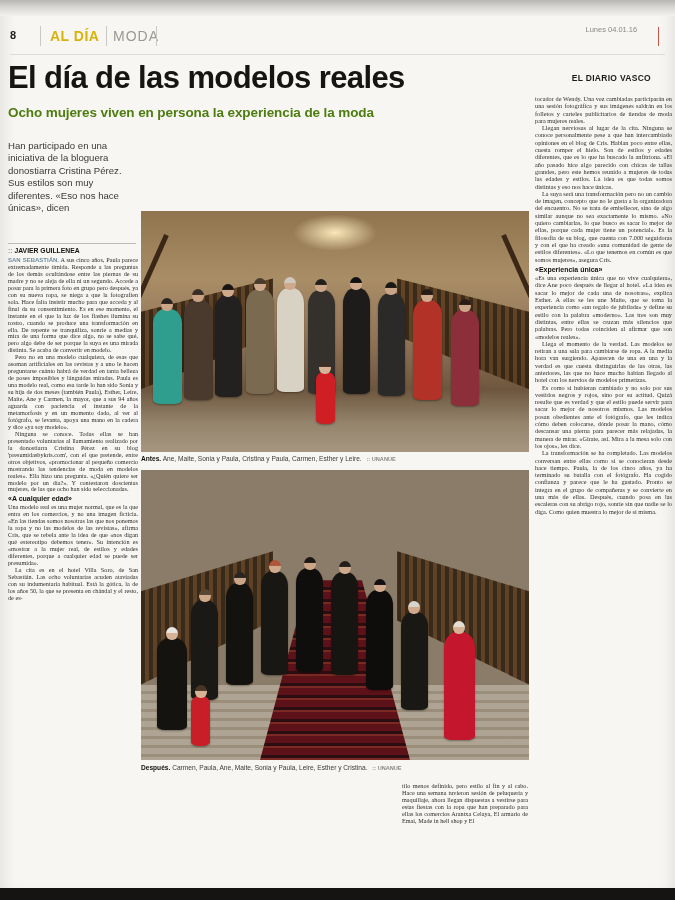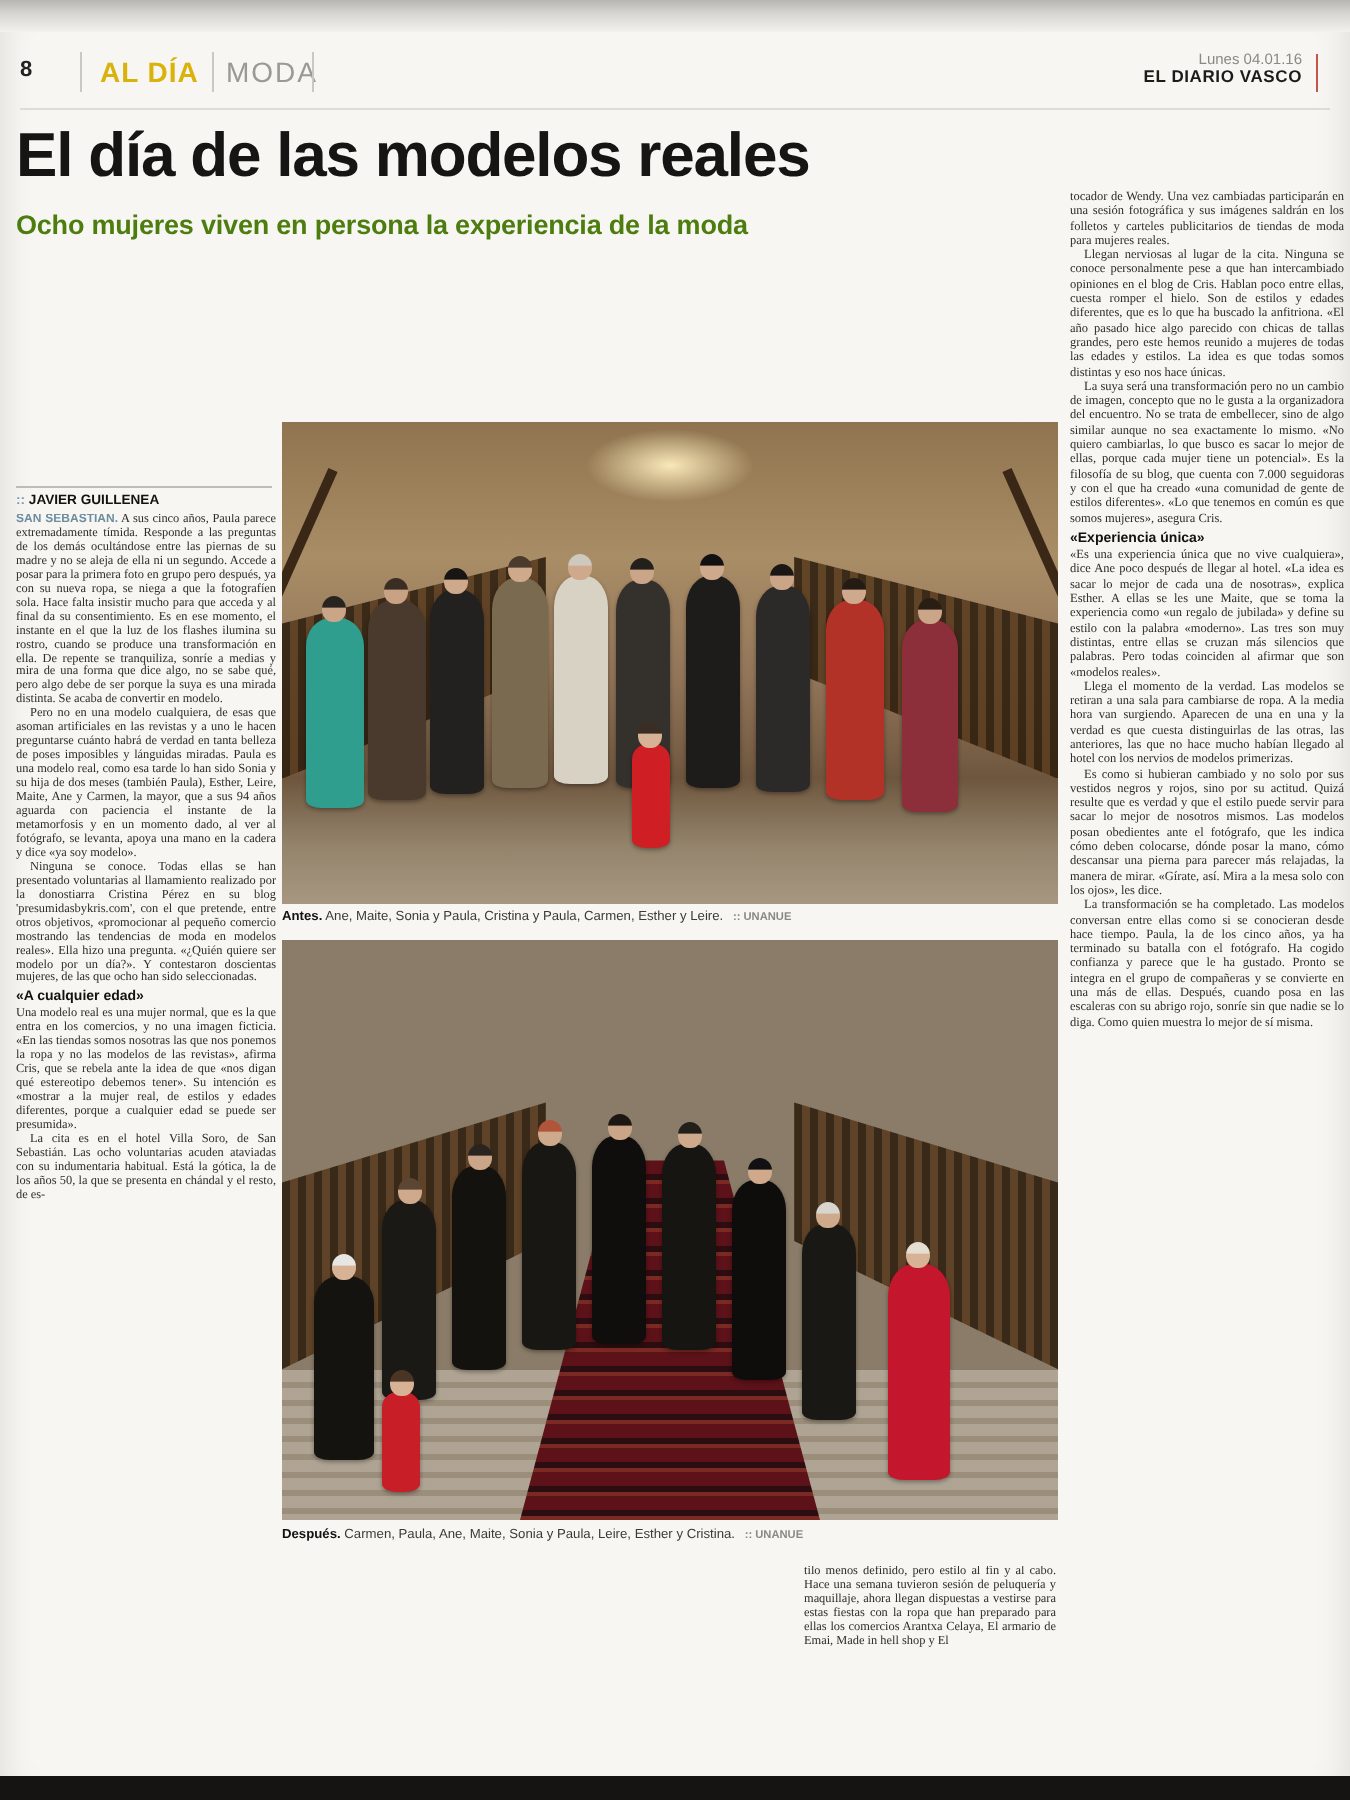--- a/index.html
+++ b/index.html
@@ -13,22 +13,22 @@
   
   .hdr{position:absolute;top:26px;left:10px;right:10px;height:24px;
        font-family:"Liberation Sans",sans-serif;}
   .pagenum{position:absolute;left:0;top:3px;font-size:11px;font-weight:bold;color:#222;}
   .hdr-sep{position:absolute;top:0;width:1px;height:20px;background:#c9c8c4;}
   .section{position:absolute;left:40px;top:2px;font-size:14px;font-weight:bold;
            letter-spacing:.5px;color:#d9b30b;}
   .subsection{position:absolute;left:103px;top:2px;font-size:14px;color:#9a9994;
            letter-spacing:1px;}
   .edition{position:absolute;right:14px;top:0;text-align:right;line-height:1.1;}
-  .edition .date{font-size:7.5px;color:#8a8985;}
-  .edition .paper{font-size:8.5px;font-weight:bold;color:#1c1b19;letter-spacing:.3px;}
+  .edition .date{font-size:7.5px;color:#8a8985;text-align:center;}
+  .edition .paper{font-size:8.5px;font-weight:bold;color:#1c1b19;letter-spacing:.3px;margin-top:40px;}
   .edition-rule{position:absolute;right:6px;top:1px;width:1.5px;height:19px;background:#c3554a;}
   .hdr-rule{position:absolute;top:54px;left:10px;right:10px;height:1px;background:#dddcd8;}
 
   .headline{position:absolute;top:60px;left:8px;width:560px;
        font-family:"Liberation Sans",sans-serif;font-weight:bold;font-size:31px;
        letter-spacing:-.6px;color:#161513;}
   .subheadline{position:absolute;top:105px;left:8px;width:520px;
        font-family:"Liberation Sans",sans-serif;font-weight:bold;font-size:13.5px;
        color:#4d7c0f;letter-spacing:-.1px;}
 
@@ -106,20 +106,21 @@
     <span class="edition-rule"></span>
     <div class="edition">
       <div class="date">Lunes 04.01.16</div>
       <div class="paper">EL DIARIO VASCO</div>
     </div>
   </div>
   <div class="hdr-rule"></div>
 
   <h1 class="headline" style="margin:0">El día de las modelos reales</h1>
   <h2 class="subheadline" style="margin:0">Ocho mujeres viven en persona la experiencia de la moda</h2>
+  <div class="standfirst">Han participado en una iniciativa de la bloguera donostiarra Cristina Pérez. Sus estilos son muy diferentes. «Eso nos hace únicas», dicen</div>
   <div class="byline-rule"></div>
   <div class="byline">
     <span class="mk">::</span>
     <span>JAVIER GUILLENEA</span>
   </div>
 
   <div class="col col-left">
     <p class="first"><span class="dateline">SAN SEBASTIÁN.</span> <span>A sus cinco años, Paula parece extremadamente tímida. Responde a las preguntas de los demás ocultándose entre las piernas de su madre y no se aleja de ella ni un segundo. Accede a posar para la primera foto en grupo pero después, ya con su nueva ropa, se niega a que la fotografíen sola. Hace falta insistir mucho para que acceda y al final da su consentimiento. Es en ese momento, el instante en el que la luz de los flashes ilumina su rostro, cuando se produce una transformación en ella. De repente se tranquiliza, sonríe a medias y mira de una forma que dice algo, no se sabe qué, pero algo debe de ser porque la suya es una mirada distinta. Se acaba de convertir en modelo.</span></p>
     <p>Pero no en una modelo cualquiera, de esas que asoman artificiales en las revistas y a uno le hacen preguntarse cuánto habrá de verdad en tanta belleza de poses imposibles y lánguidas miradas. Paula es una modelo real, como esa tarde lo han sido Sonia y su hija de dos meses (también Paula), Esther, Leire, Maite, Ane y Carmen, la mayor, que a sus 94 años aguarda con paciencia el instante de la metamorfosis y en un momento dado, al ver al fotógrafo, se levanta, apoya una mano en la cadera y dice «ya soy modelo».</p>
     <p>Ninguna se conoce. Todas ellas se han presentado voluntarias al llamamiento realizado por la donostiarra Cristina Pérez en su blog 'presumidasbykris.com', con el que pretende, entre otros objetivos, «promocionar al pequeño comercio mostrando las tendencias de moda en modelos reales». Ella hizo una pregunta. «¿Quién quiere ser modelo por un día?». Y contestaron doscientas mujeres, de las que ocho han sido seleccionadas.</p>

